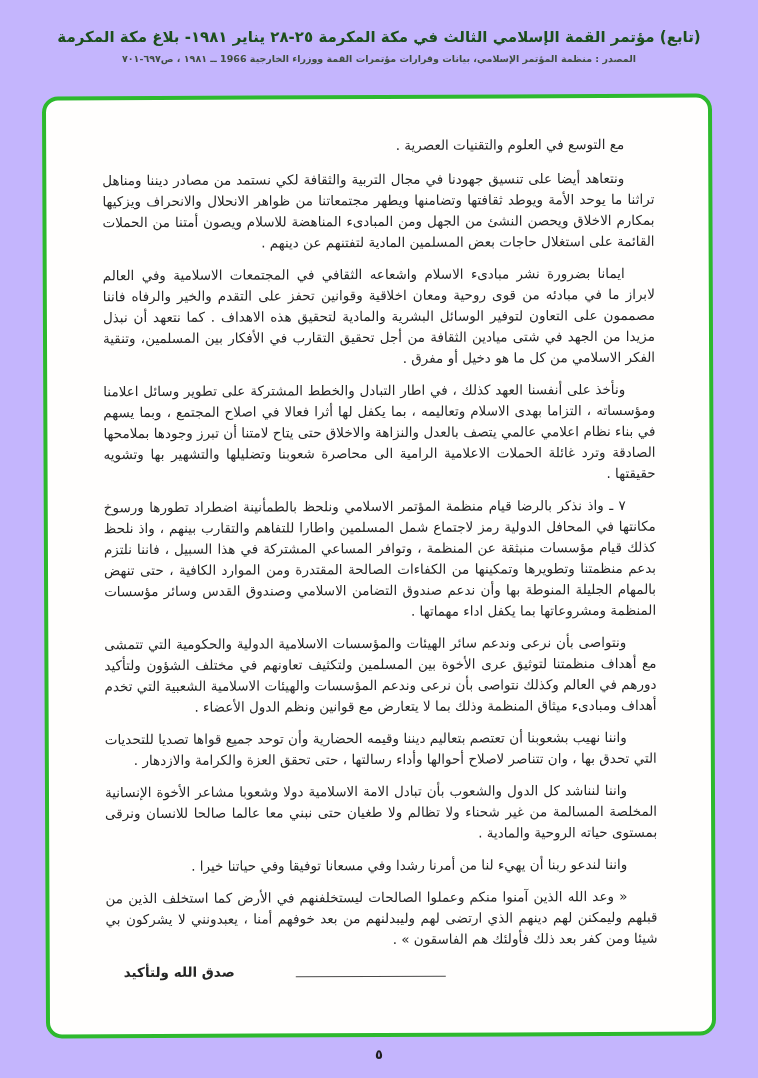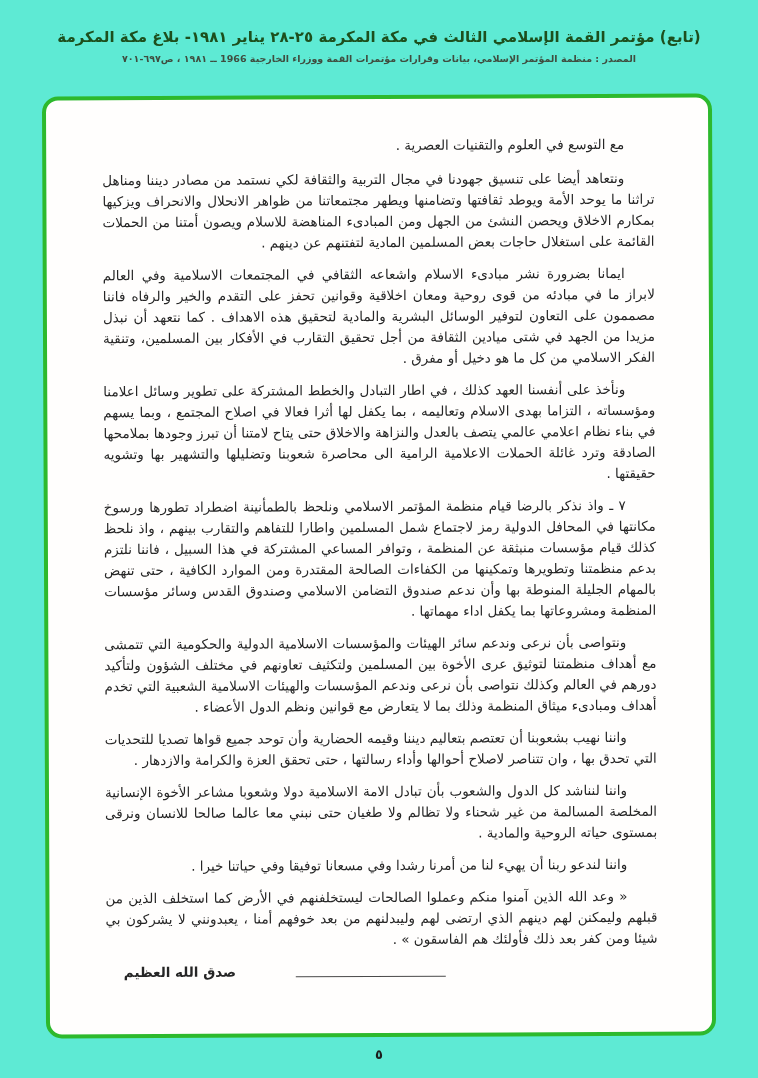--- a/index.html
+++ b/index.html
@@ -6,21 +6,21 @@
     --header-green:#1d4f1d;
     --border-green:#2db92d;
     --text-color:#262626;
   }
   *{box-sizing:border-box;}
   html,body{margin:0;padding:0;background:#ffffff;}
   body{font-family:"DejaVu Sans", sans-serif;}
   .page{
     position:relative;
     width:758px;height:1078px;
-    background:#5eead4;
+    background:#c4b5fd;
     margin:0 auto;
     overflow:hidden;
   }
   .doc-header{
     text-align:center;
     padding-top:28px;
     direction:rtl;
   }
   .doc-title{
     margin:0;
@@ -102,21 +102,21 @@
       <p class="para">ايمانا بضرورة نشر مبادىء الاسلام واشعاعه الثقافي في المجتمعات الاسلامية وفي العالم لابراز ما في مبادئه من قوى روحية ومعان اخلاقية وقوانين تحفز على التقدم والخير والرفاه فاننا مصممون على التعاون لتوفير الوسائل البشرية والمادية لتحقيق هذه الاهداف . كما نتعهد أن نبذل مزيدا من الجهد في شتى ميادين الثقافة من أجل تحقيق التقارب في الأفكار بين المسلمين، وتنقية الفكر الاسلامي من كل ما هو دخيل أو مفرق .</p>
       <p class="para">ونأخذ على أنفسنا العهد كذلك ، في اطار التبادل والخطط المشتركة على تطوير وسائل اعلامنا ومؤسساته ، التزاما بهدى الاسلام وتعاليمه ، بما يكفل لها أثرا فعالا في اصلاح المجتمع ، وبما يسهم في بناء نظام اعلامي عالمي يتصف بالعدل والنزاهة والاخلاق حتى يتاح لامتنا أن تبرز وجودها بملامحها الصادقة وترد غائلة الحملات الاعلامية الرامية الى محاصرة شعوبنا وتضليلها والتشهير بها وتشويه حقيقتها .</p>
       <p class="para">٧ ـ واذ نذكر بالرضا قيام منظمة المؤتمر الاسلامي ونلحظ بالطمأنينة اضطراد تطورها ورسوخ مكانتها في المحافل الدولية رمز لاجتماع شمل المسلمين واطارا للتفاهم والتقارب بينهم ، واذ نلحظ كذلك قيام مؤسسات منبثقة عن المنظمة ، وتوافر المساعي المشتركة في هذا السبيل ، فاننا نلتزم بدعم منظمتنا وتطويرها وتمكينها من الكفاءات الصالحة المقتدرة ومن الموارد الكافية ، حتى تنهض بالمهام الجليلة المنوطة بها وأن ندعم صندوق التضامن الاسلامي وصندوق القدس وسائر مؤسسات المنظمة ومشروعاتها بما يكفل اداء مهماتها .</p>
       <p class="para">ونتواصى بأن نرعى وندعم سائر الهيئات والمؤسسات الاسلامية الدولية والحكومية التي تتمشى مع أهداف منظمتنا لتوثيق عرى الأخوة بين المسلمين ولتكثيف تعاونهم في مختلف الشؤون ولتأكيد دورهم في العالم وكذلك نتواصى بأن نرعى وندعم المؤسسات والهيئات الاسلامية الشعبية التي تخدم أهداف ومبادىء ميثاق المنظمة وذلك بما لا يتعارض مع قوانين ونظم الدول الأعضاء .</p>
       <p class="para">واننا نهيب بشعوبنا أن تعتصم بتعاليم ديننا وقيمه الحضارية وأن توحد جميع قواها تصديا للتحديات التي تحدق بها ، وان تتناصر لاصلاح أحوالها وأداء رسالتها ، حتى تحقق العزة والكرامة والازدهار .</p>
       <p class="para">واننا لنناشد كل الدول والشعوب بأن تبادل الامة الاسلامية دولا وشعوبا مشاعر الأخوة الإنسانية المخلصة المسالمة من غير شحناء ولا تظالم ولا طغيان حتى نبني معا عالما صالحا للانسان ونرقى بمستوى حياته الروحية والمادية .</p>
       <p class="para">واننا لندعو ربنا أن يهيء لنا من أمرنا رشدا وفي مسعانا توفيقا وفي حياتنا خيرا .</p>
       <p class="para quote">« وعد الله الذين آمنوا منكم وعملوا الصالحات ليستخلفنهم في الأرض كما استخلف الذين من قبلهم وليمكنن لهم دينهم الذي ارتضى لهم وليبدلنهم من بعد خوفهم أمنا ، يعبدونني لا يشركون بي شيئا ومن كفر بعد ذلك فأولئك هم الفاسقون » .</p>
 
       <div class="closing-row">
-        <span class="closing-text">صدق الله العظيم</span>
+        <span class="closing-text">صدق الله ولتأكيد</span>
         <span class="closing-line"></span>
       </div>
     </div>
   </div>
 
   <div class="page-number">٥</div>
 
 </div>
 
 </body></html>

